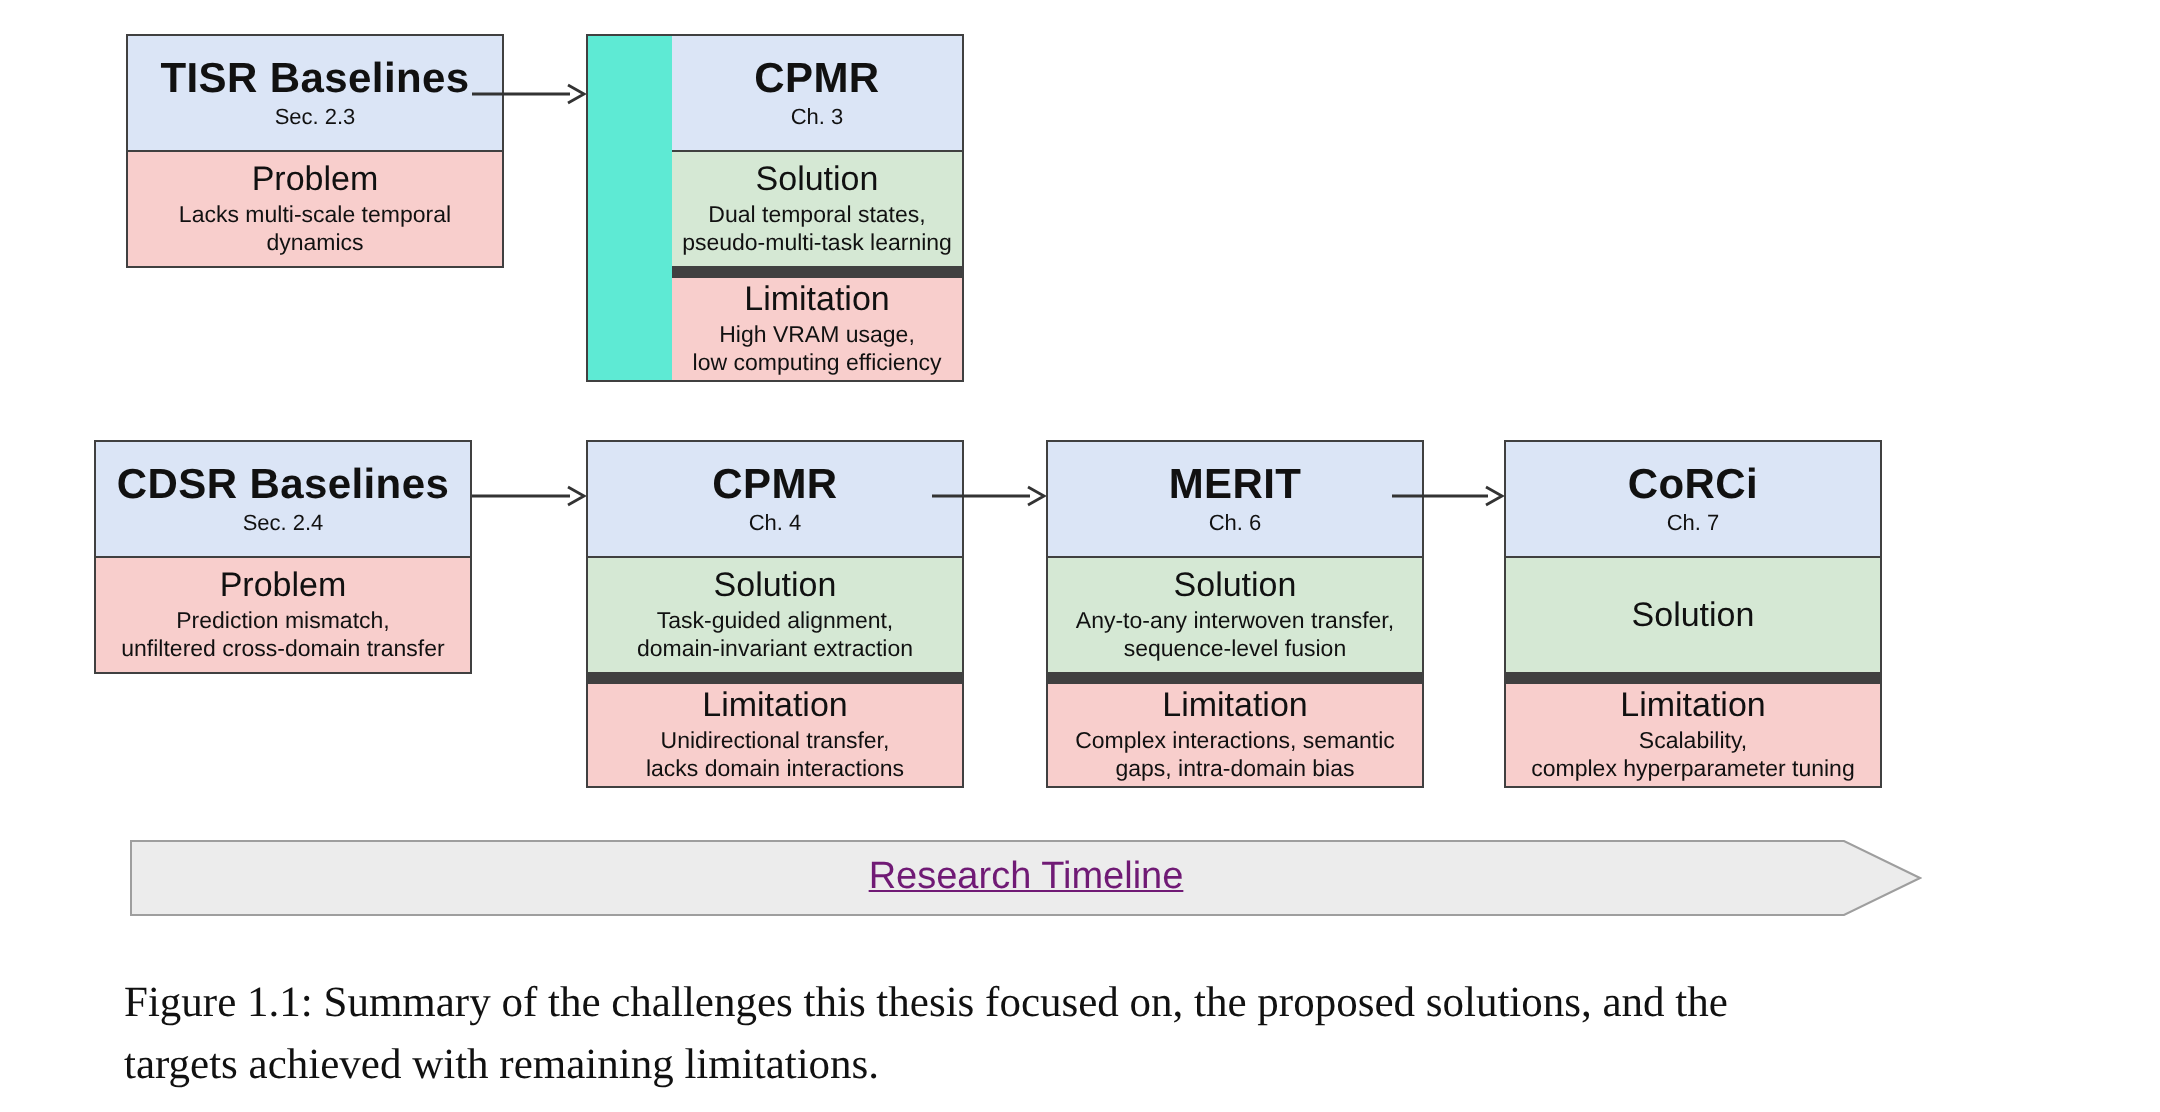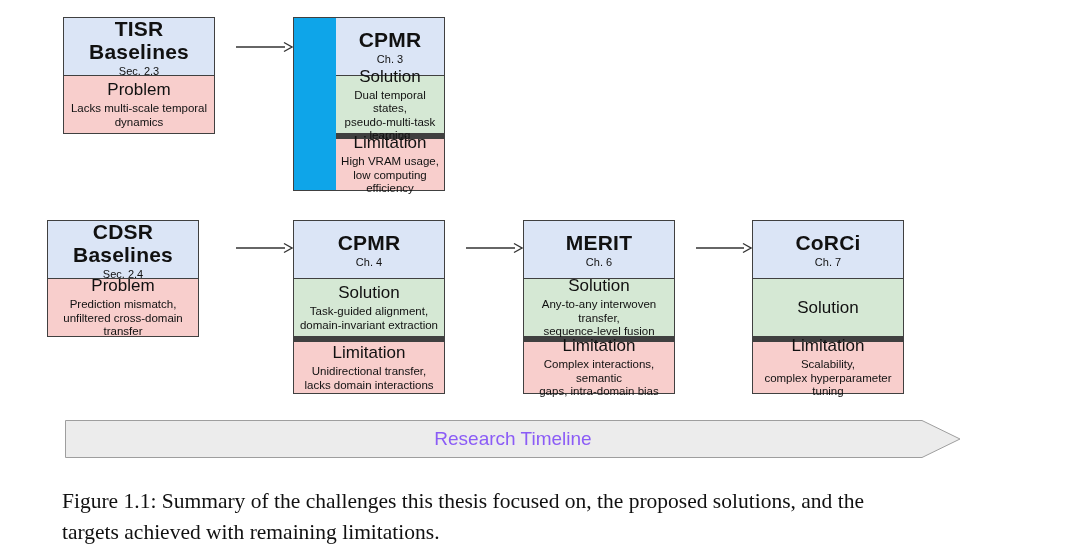--- a/index.html
+++ b/index.html
@@ -7,24 +7,24 @@
     position: relative;
     width: 1080px;
     height: 556px;
     background: #ffffff;
     font-family: "Liberation Sans", sans-serif;
     color: #111111;
     overflow: hidden;
   }
   .box {
     position: absolute;
-    width: 152px;
+    width: 189px;
     border: 1px solid #404040;
     box-sizing: border-box;
-    background: #0ea5e9;
+    background: #5eead4;
   }
   .hdr {
     height: 58px;
     background: #dbe5f6;
     border-bottom: 1px solid #404040;
     box-sizing: border-box;
     display: flex;
     flex-direction: column;
     align-items: center;
     justify-content: center;
@@ -48,21 +48,22 @@
   .sec-label { font-size: 17px; line-height: 19px; }
   .sec-text  { font-size: 11.5px; line-height: 13.5px; margin-top: 3px; white-space: pre-line; }
   .arrow { position: absolute; overflow: visible; }
   #timeline-shape { position: absolute; left: 65px; top: 420px; }
   #timeline-label {
     position: absolute;
     left: 65px; top: 420px;
     width: 896px; height: 38px;
     display: flex; align-items: center; justify-content: center;
     font-size: 19px;
-    color: #8b5cf6;
+    color: #701a75;
+    text-decoration: underline;
   }
   #caption {
     position: absolute;
     left: 62px; top: 486px;
     width: 940px;
     font-family: "Liberation Serif", serif;
     font-size: 21.5px;
     line-height: 31px;
     color: #111111;
     white-space: pre-line;

